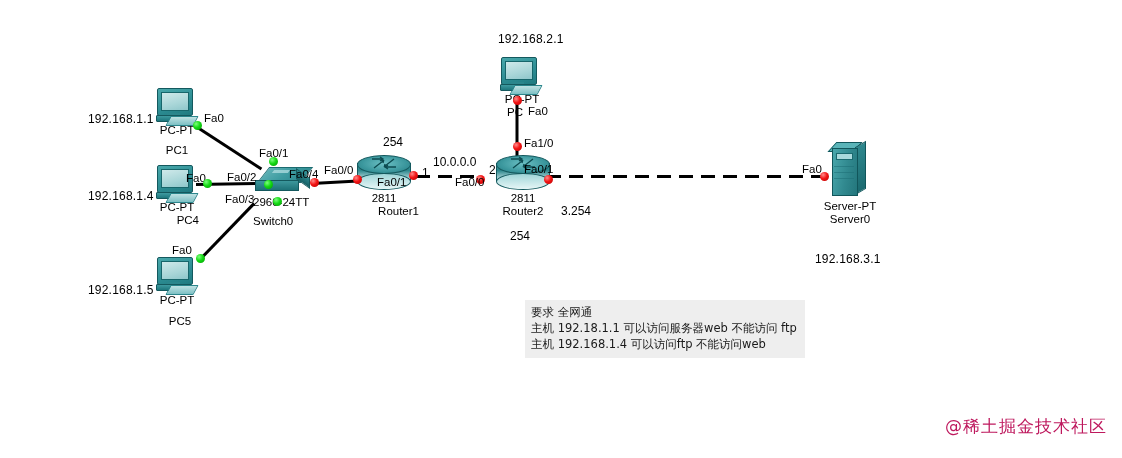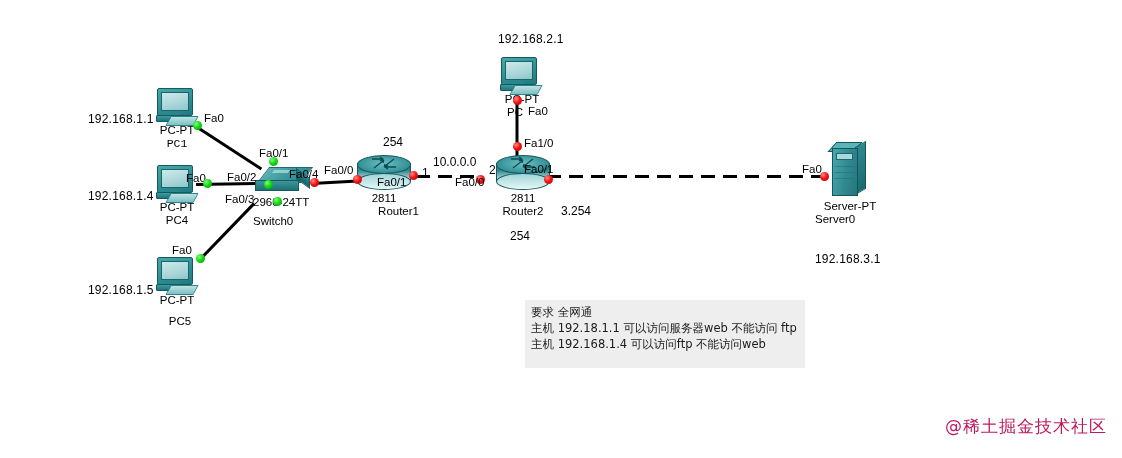--- a/index.html
+++ b/index.html
@@ -222,21 +222,21 @@
   .dot.green {
     background: radial-gradient(circle at 35% 32%, #7dff7d 0%, #14d914 45%, #009800 100%);
   }
   .dot.red {
     background: radial-gradient(circle at 35% 32%, #ff8a8a 0%, #f21414 45%, #b50000 100%);
   }
   
   #notes {
     position: absolute;
     background: #eeeeee;
-    padding: 4px 8px 15px 6px;
+    padding: 4px 8px 5px 6px;
     font-family: "DejaVu Sans", "Liberation Sans", sans-serif;
     font-size: 11.5px;
     color: #1a1a1a;
     line-height: 16.2px;
     white-space: nowrap;
   }
   #notes div { white-space: nowrap; }
   
   .wm {
     position: absolute;
@@ -270,36 +270,36 @@
     <div class="pc">
       <div class="mon-body"></div>
         <div class="mon-screen"></div>
       <div class="mon-neck"></div>
         <div class="mon-base"></div>
         <div class="kbd"></div>
     </div>
   </div>
   <div class="lbl ip" style="left:88px; top:113px;">192.168.1.1</div>
   <div class="lbl dev" style="left:155px; top:124px; width:44px;">PC-PT</div>
-  <div class="lbl dev" style="left:155px; top:137px; width:44px;font-family:Liberation Mono, monospace;">PC1</div>
+  <div class="lbl dev" style="left:155px; top:144px; width:44px;">PC1</div>
   <div class="lbl port" style="left:204px; top:112px;">Fa0</div>
   <div class="dot green" style="left:193px; top:121px;"></div>
 
   <div class="node" style="left:155px; top:165px;">
     <div class="pc">
       <div class="mon-body"></div>
         <div class="mon-screen"></div>
       <div class="mon-neck"></div>
         <div class="mon-base"></div>
         <div class="kbd"></div>
     </div>
   </div>
   <div class="lbl ip" style="left:88px; top:190px;">192.168.1.4</div>
   <div class="lbl dev" style="left:155px; top:201px; width:44px;">PC-PT</div>
-  <div class="lbl dev" style="left:155px; top:214px; width:44px;">PC4</div>
+  <div class="lbl dev" style="left:155px; top:214px; width:44px;text-align:right;">PC4</div>
   <div class="lbl port" style="left:186px; top:172px;">Fa0</div>
   <div class="dot green" style="left:203px; top:179px;"></div>
 
   <div class="node" style="left:155px; top:257px;">
     <div class="pc">
       <div class="mon-body"></div>
         <div class="mon-screen"></div>
       <div class="mon-neck"></div>
         <div class="mon-base"></div>
         <div class="kbd"></div>
@@ -401,21 +401,21 @@
       <div class="sv-front"></div>
       <div class="sv-slot"></div>
       <div class="sv-line" style="top:24px;"></div>
       <div class="sv-line" style="top:30px;"></div>
       <div class="sv-line" style="top:36px;"></div>
     </div>
   </div>
   <div class="lbl port" style="left:802px; top:163px;">Fa0</div>
   <div class="dot red" style="left:820px; top:172px;"></div>
   <div class="lbl dev" style="left:815px; top:200px; width:70px; text-align:center;">Server-PT</div>
-  <div class="lbl dev" style="left:815px; top:213px; width:70px; text-align:left;">Server0</div>
+  <div class="lbl dev" style="left:815px; top:213px; width:70px; text-align:center;">Server0</div>
   <div class="lbl ip" style="left:815px; top:253px;">192.168.3.1</div>
 
   <div id="notes" style="left:525px; top:300px;">
     <div>要求 全网通</div>
     <div>主机 192.18.1.1 可以访问服务器web 不能访问 ftp</div>
     <div>主机 192.168.1.4 可以访问ftp 不能访问web</div>
   </div>
 
   <div class="wm a" style="left:945px; top:415px;">@稀土掘金技术社区</div>
 

